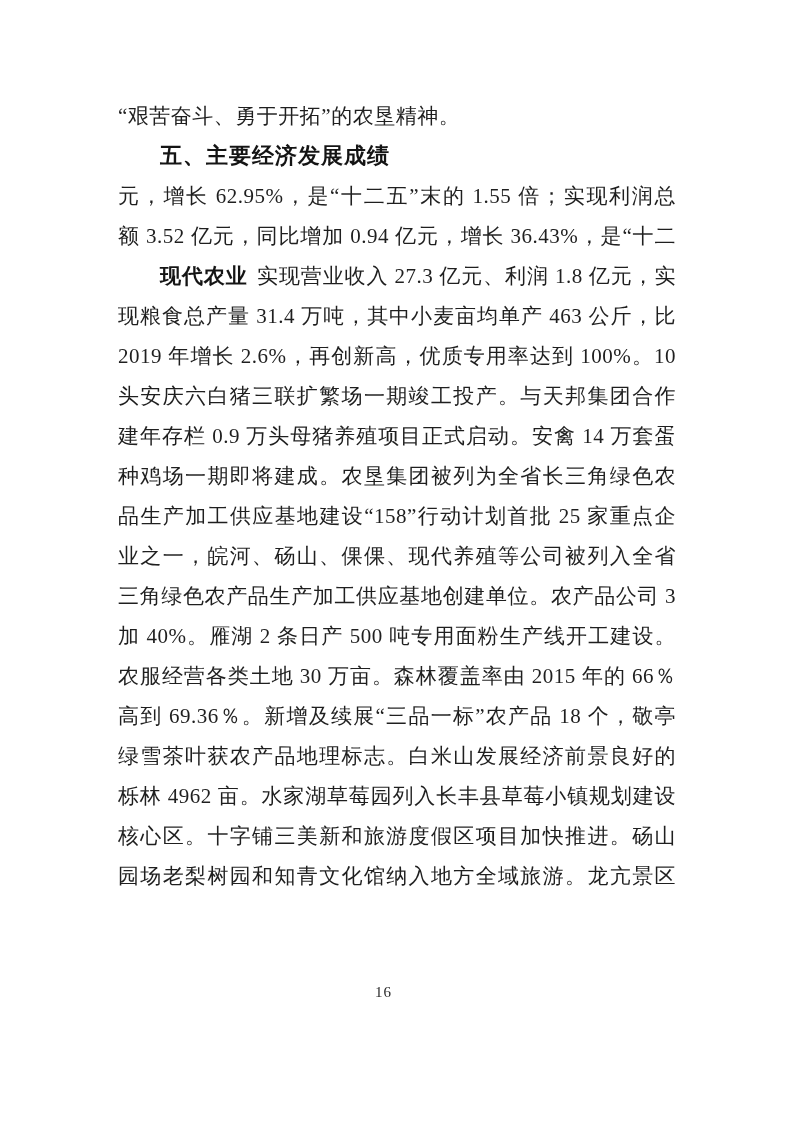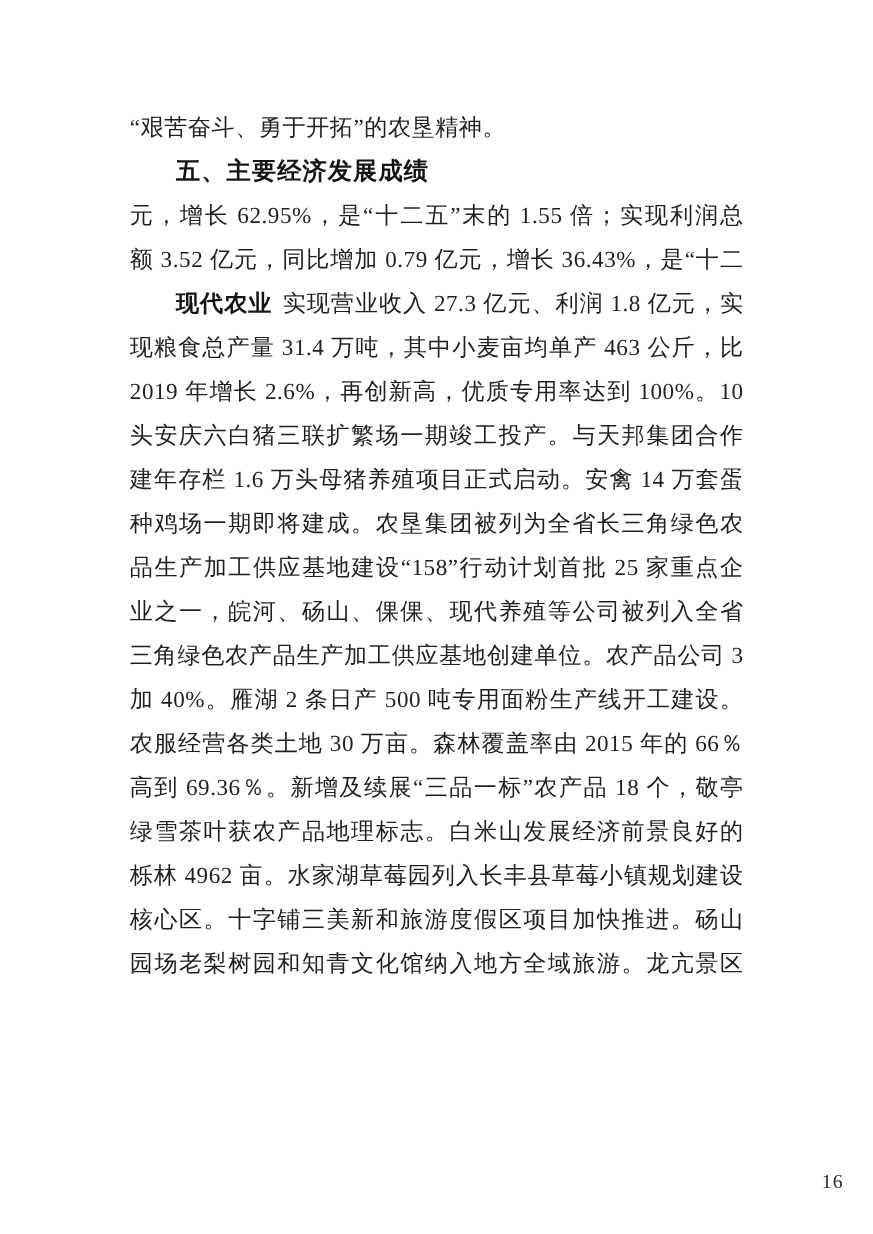--- a/index.html
+++ b/index.html
@@ -45,42 +45,42 @@
     color: #141414;
   }
   .lead {
     font-weight: bold;
     margin-right: 0.45em;
     color: #141414;
   }
   .page-number {
     position: absolute;
     left: 0;
-    top: 1064px;
+    top: 984px;
     width: 100%;
-    text-align: right;
-    font-size: 18px;
+    text-align: center;
+    font-size: 15px;
     color: #2a2a2a;
     letter-spacing: 1px;
   }
 </style>
 </head>
 <body>
 
 <div class="page">
   <div class="doc-body">
       <div class="line body">“艰苦奋斗、勇于开拓”的农垦精神。</div>
       <div class="line heading indent">五、主要经济发展成绩</div>
       <div class="line body justify">元，增长 62.95%，是“十二五”末的 1.55 倍；实现利润总</div>
-      <div class="line body justify">额 3.52 亿元，同比增加 0.79 亿元，增长 36.43%，是“十二</div>
+      <div class="line body justify">额 3.52 亿元，同比增加 0.94 亿元，增长 36.43%，是“十二</div>
       <div class="line body justify indent"><span class="lead">现代农业</span>实现营业收入 27.3 亿元、利润 1.8 亿元，实</div>
       <div class="line body justify">现粮食总产量 31.4 万吨，其中小麦亩均单产 463 公斤，比</div>
       <div class="line body justify">2019 年增长 2.6%，再创新高，优质专用率达到 100%。10 万</div>
       <div class="line body justify">头安庆六白猪三联扩繁场一期竣工投产。与天邦集团合作共</div>
-      <div class="line body justify">建年存栏 1.6 万头母猪养殖项目正式启动。安禽 14 万套蛋</div>
+      <div class="line body justify">建年存栏 0.9 万头母猪养殖项目正式启动。安禽 14 万套蛋</div>
       <div class="line body justify">种鸡场一期即将建成。农垦集团被列为全省长三角绿色农产</div>
       <div class="line body justify">品生产加工供应基地建设“158”行动计划首批 25 家重点企</div>
       <div class="line body justify">业之一，皖河、砀山、倮倮、现代养殖等公司被列入全省长</div>
       <div class="line body justify">三角绿色农产品生产加工供应基地创建单位。农产品公司 3</div>
       <div class="line body justify">加 40%。雁湖 2 条日产 500 吨专用面粉生产线开工建设。省</div>
       <div class="line body justify">农服经营各类土地 30 万亩。森林覆盖率由 2015 年的 66％提</div>
       <div class="line body justify">高到 69.36％。新增及续展“三品一标”农产品 18 个，敬亭</div>
       <div class="line body justify">绿雪茶叶获农产品地理标志。白米山发展经济前景良好的麻</div>
       <div class="line body justify">栎林 4962 亩。水家湖草莓园列入长丰县草莓小镇规划建设</div>
       <div class="line body justify">核心区。十字铺三美新和旅游度假区项目加快推进。砀山果</div>

